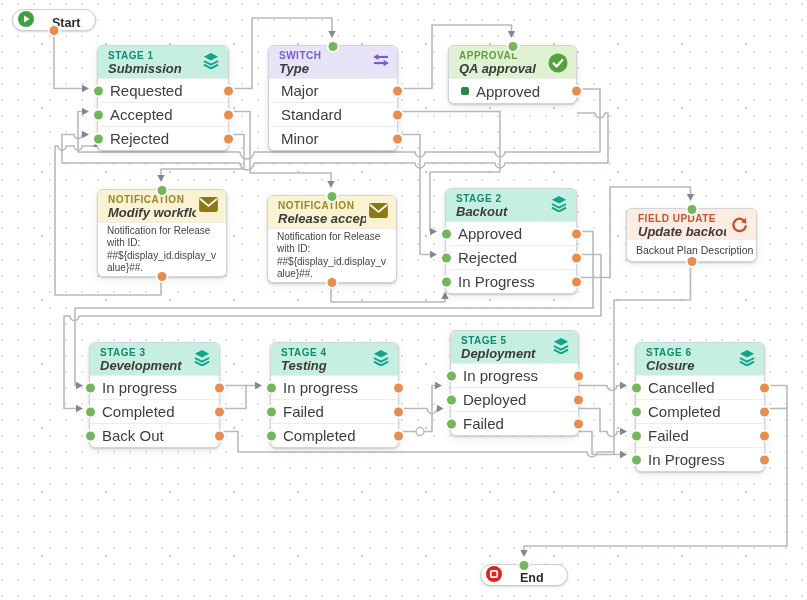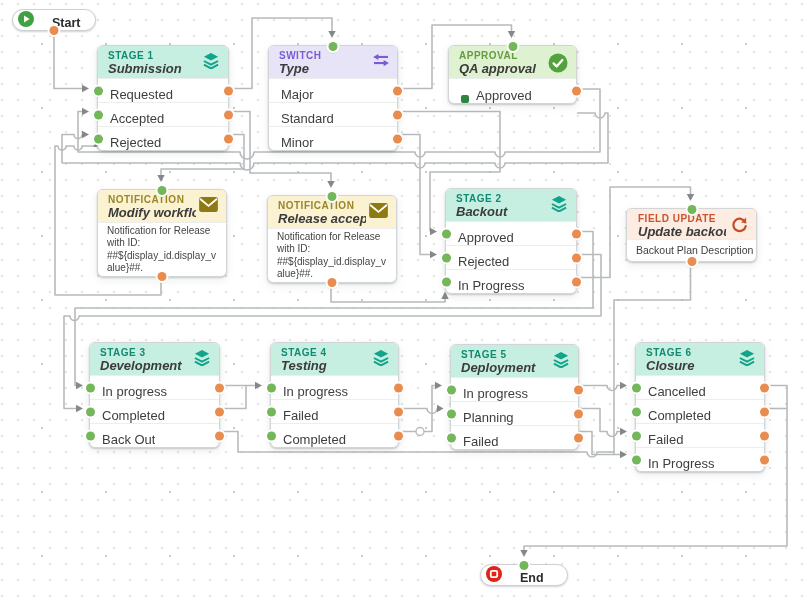--- a/index.html
+++ b/index.html
@@ -20,22 +20,22 @@
   .hd.h30{height:26px;padding-left:11px;}
   .typ{font-size:10px;font-weight:700;letter-spacing:.5px;line-height:11px;}
   .ttl{font-size:13px;font-weight:700;color:#3b3b3b;line-height:15px;white-space:nowrap;overflow:hidden;font-style:italic;}
   .ic{position:absolute;right:8px;top:7px;}
   .k-stage{background:#c7efe1;} .k-stage .typ{color:#108a71;}
   .k-switch{background:#e8e4f8;} .k-switch .typ{color:#7a5bd6;}
   .k-approval{background:#def1d0;} .k-approval .typ{color:#689b40;}
   .k-notif{background:#fbf2d1;} .k-notif .typ{color:#99862a;}
   .k-field{background:#fcece2;} .k-field .typ{color:#c8552f;}
 
-  .row{position:relative;height:23px;display:flex;align-items:flex-end;padding:0 12px;
-    border-top:1px solid #ededee;font-size:13px;color:#3e3e3e;}
+  .row{position:relative;height:23px;display:flex;align-items:center;padding:0 12px;
+    border-top:1px solid #ededee;font-size:15px;color:#3e3e3e;}
   .row.h24{height:24px;}
   .rl{white-space:nowrap;overflow:hidden;}
   .bul{width:8px;height:8px;border-radius:2px;margin-right:7px;flex:0 0 auto;}
   .bul.g{background:#2f8540;} .bul.r{background:#e02b20;}
   .nbody{border-top:1px solid #ededee;height:51px;padding:2px 9px 0;font-size:10px;
     line-height:12.3px;color:#454545;overflow:hidden;overflow-wrap:anywhere;}
   .body1{border-top:1px solid #ededee;height:21px;line-height:21px;padding:0 9px;
     font-size:10.5px;color:#3e3e3e;white-space:nowrap;overflow:hidden;}
 
   .port{position:absolute;width:9px;height:9px;border-radius:50%;
@@ -349,37 +349,37 @@
         <i class="port pin"></i>
         <i class="port pout"></i>
       </div>
   <div class="row">
         <span class="rl">Completed</span>
         <i class="port pin"></i>
         <i class="port pout"></i>
       </div>
 </div>
 
-<div class="node" style="left:450px;top:344px;width:127px">
+<div class="node" style="left:450px;top:330px;width:127px">
   <div class="hd k-stage">
     <div class="typ">STAGE 5</div>
     <div class="ttl">Deployment</div>
     <span class="ic"><svg width="18" height="16" viewBox="0 0 20 18">
             <path d="M10 0l8 4.2-8 4.2L2 4.2z" fill="#12a48a"></path>
             <path d="M2 9l8 4.2L18 9" fill="none" stroke="#12a48a" stroke-width="2.2" stroke-linejoin="round"></path>
             <path d="M2 13.2l8 4.2 8-4.2" fill="none" stroke="#12a48a" stroke-width="2.2" stroke-linejoin="round"></path>
           </svg></span>
   </div>
   <div class="row">
         <span class="rl">In progress</span>
         <i class="port pin"></i>
         <i class="port pout"></i>
       </div>
   <div class="row">
-        <span class="rl">Planning</span>
+        <span class="rl">Deployed</span>
         <i class="port pin"></i>
         <i class="port pout"></i>
       </div>
   <div class="row">
         <span class="rl">Failed</span>
         <i class="port pin"></i>
         <i class="port pout"></i>
       </div>
 </div>
 

